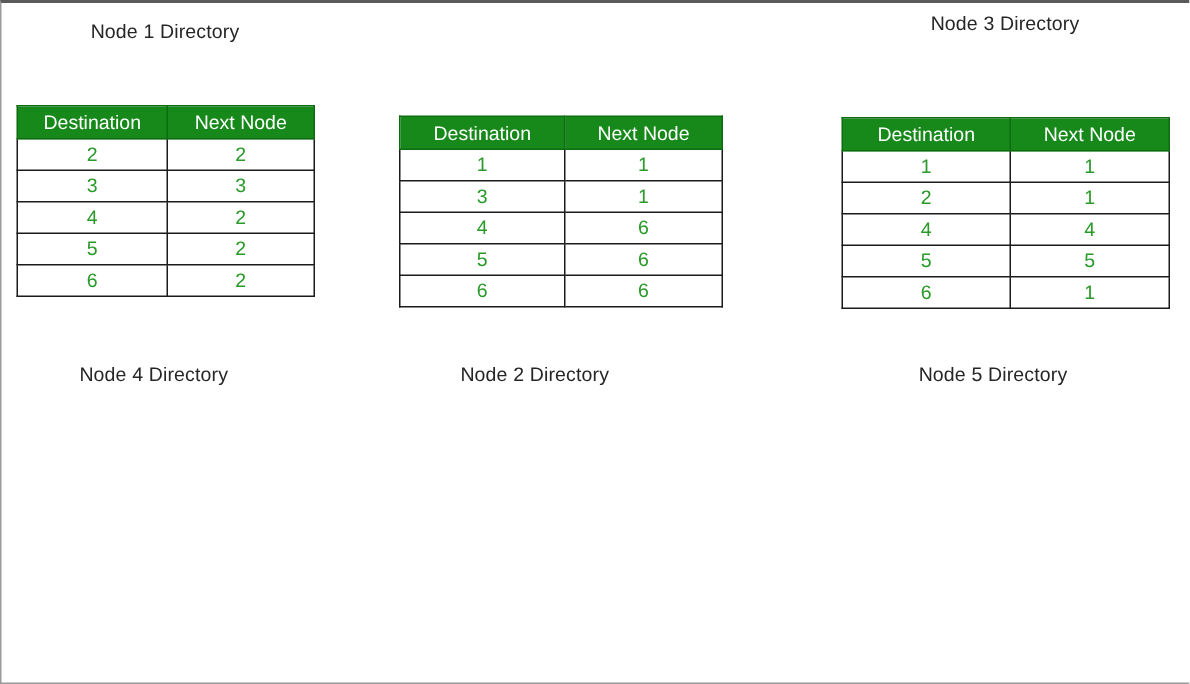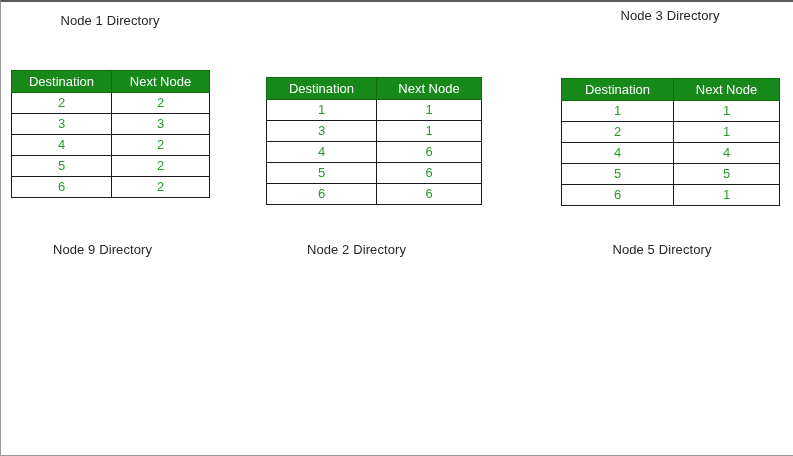--- a/index.html
+++ b/index.html
@@ -176,21 +176,21 @@
             <td>5</td>
           </tr>
           <tr>
             <td>6</td>
             <td>1</td>
           </tr>
         </tbody>
       </table>
     </div>
     <div class="panel" style="left: 3px; top: 240px; width: 197px; height: 423px;">
-      <div class="panel-title">Node 9 Directory</div>
+      <div class="panel-title">Node 4 Directory</div>
     </div>
     <div class="panel" style="left: 258px; top: 240px; width: 195px; height: 419px;">
       <div class="panel-title">Node 2 Directory</div>
     </div>
     <div class="panel" style="left: 560px; top: 240px; width: 202px; height: 412px;">
       <div class="panel-title">Node 5 Directory</div>
     </div>
   </div>
 
 </body></html>

